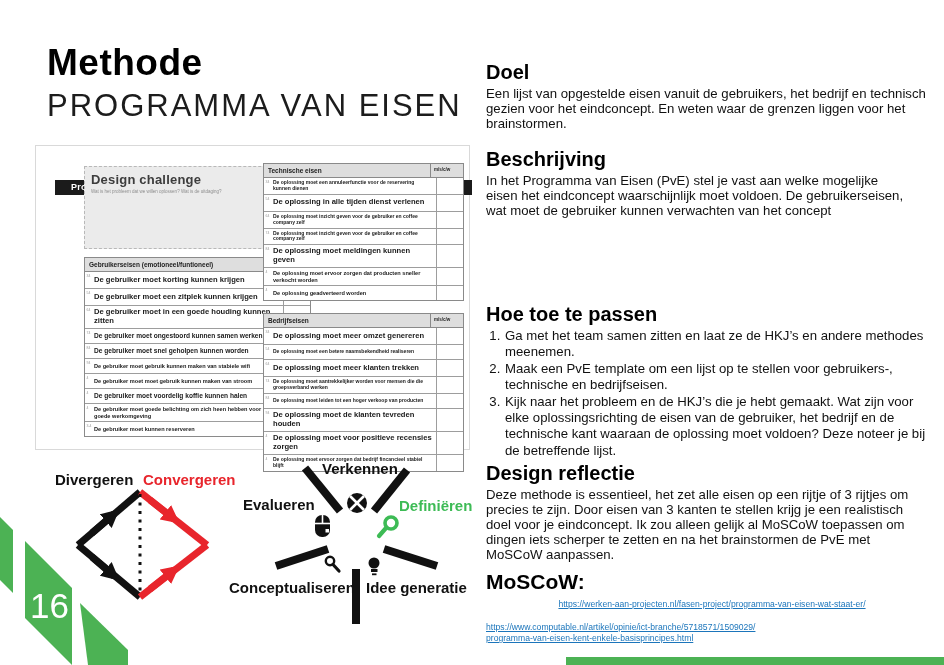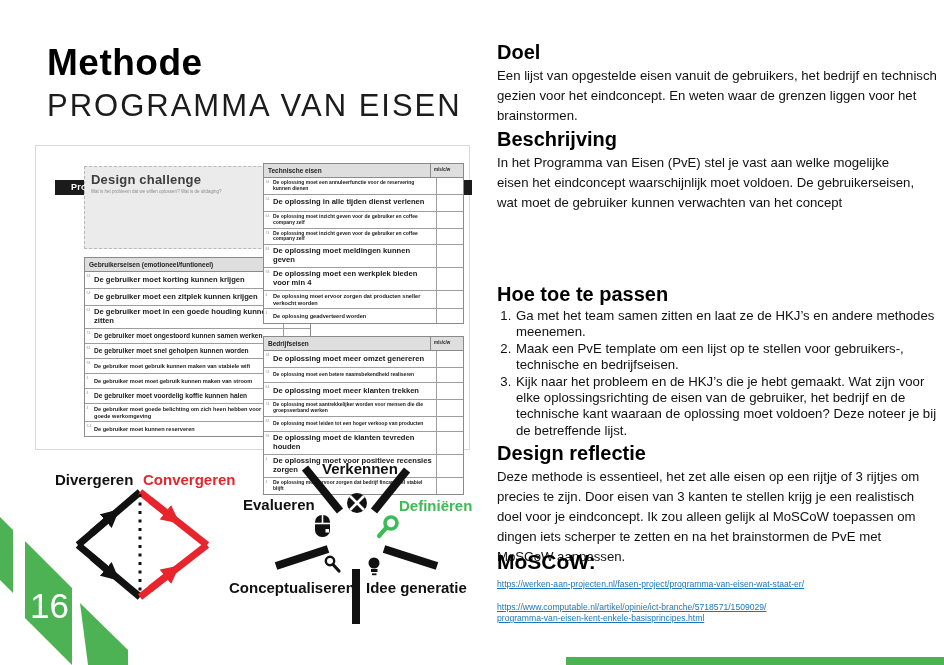--- a/index.html
+++ b/index.html
@@ -30,28 +30,28 @@
   .rnum{position:absolute;left:1.5px;top:2px;font-size:3.5px;color:#9a9a9a;}
   .rtext{font-weight:700;color:#1a1a1a;line-height:1.18;}
   .sz-lg .rtext{font-size:7.6px;}
   .sz-md .rtext{font-size:6.6px;}
   .sz-sm .rtext{font-size:5.6px;}
   .sz-xs .rtext{font-size:5px;font-weight:600;}
   .sz-lg .row-main{min-height:12px;}
   .row-prio{width:26px;border-left:1px solid #9d9d9d;}
 
   
-  .tsec{position:absolute;left:497px;width:440px;}
+  .tsec{position:absolute;left:486px;width:440px;margin-top:20px;}
   .tsec h2{margin:0 0 2px 0;font-size:20px;font-weight:700;color:#000;}
-  .tsec p{margin:0;font-size:13.2px;line-height:20px;color:#111;}
+  .tsec p{margin:0;font-size:13.2px;line-height:15px;color:#111;}
   .tsec ol{margin:0;padding-left:18px;font-size:13.2px;line-height:16.4px;}
   .tsec ol li{padding-left:1px;}
   .bron h2{font-size:21px;}
   .lnk{font-size:8.6px;line-height:11px;color:#1b75bb;text-decoration:underline;overflow-wrap:anywhere;}
-  .lnk1{margin-top:5px;}
+  .lnk1{margin-top:5px;text-align:center;}
   .lnk2{margin-top:12px;}
 
   
   .dlab{position:absolute;font-size:15px;font-weight:700;color:#111;white-space:nowrap;}
   .red{color:#e8252c;}
   .grn{color:#3dbb55;text-align:right;}
 
   svg.overlay{position:absolute;left:0;top:0;width:944px;height:665px;}
 
   .pagenum{position:absolute;left:30px;top:586px;font-size:35px;color:#fff;font-weight:400;}
@@ -183,27 +183,20 @@
             <div class="row-main">
               <span class="rnum">74</span>
               <span class="rtext">De oplossing moet inzicht geven voor de gebruiker en coffee company zelf</span>
             </div>
             <div class="row-prio"></div>
           </div>
         <div class="trow sz-lg">
             <div class="row-main">
               <span class="rnum">84</span>
               <span class="rtext">De oplossing moet meldingen kunnen geven</span>
-            </div>
-            <div class="row-prio"></div>
-          </div>
-        <div class="trow sz-lg">
-            <div class="row-main">
-              <span class="rnum">94</span>
-              <span class="rtext">De oplossing moet een werkplek bieden voor min 4</span>
             </div>
             <div class="row-prio"></div>
           </div>
         <div class="trow sz-sm">
             <div class="row-main">
               <span class="rnum">4</span>
               <span class="rtext">De oplossing moet ervoor zorgen dat producten sneller verkocht worden</span>
             </div>
             <div class="row-prio"></div>
           </div>

